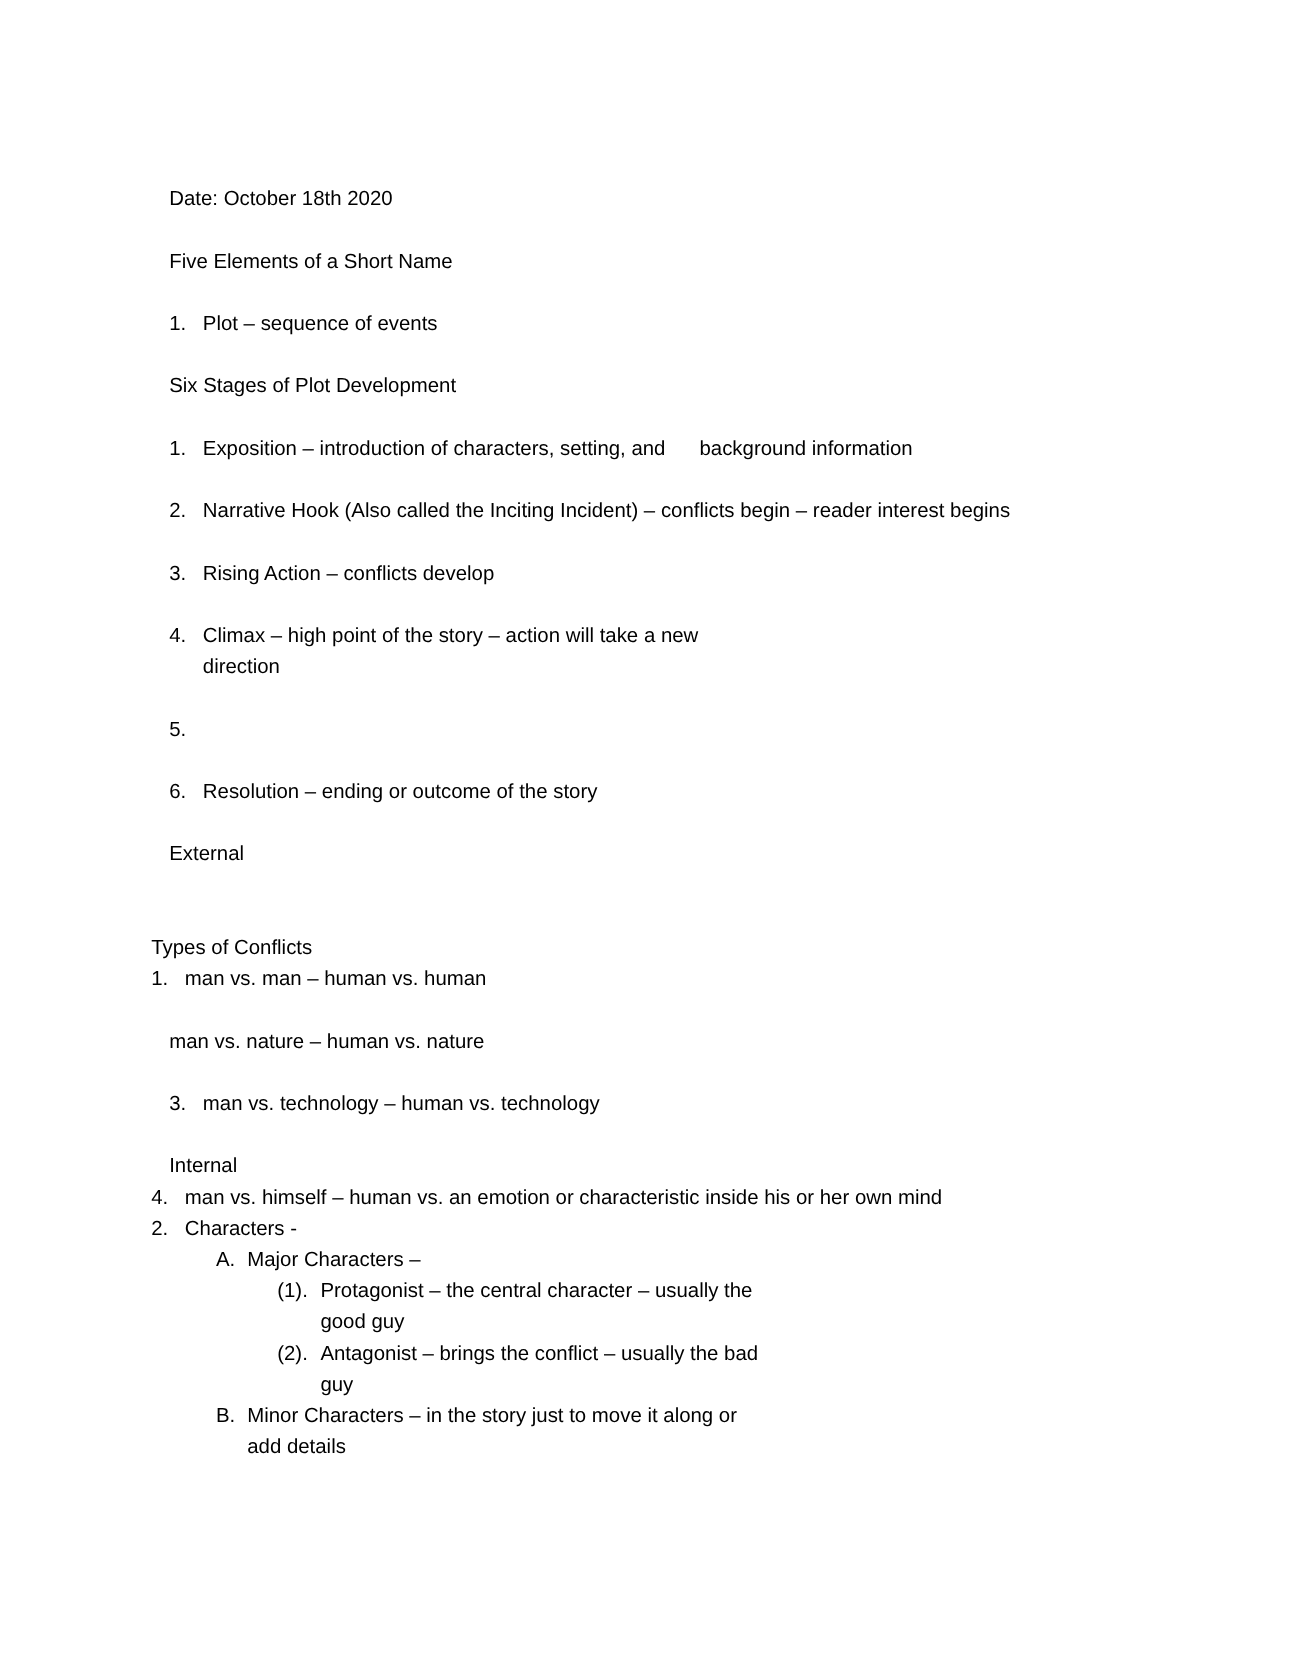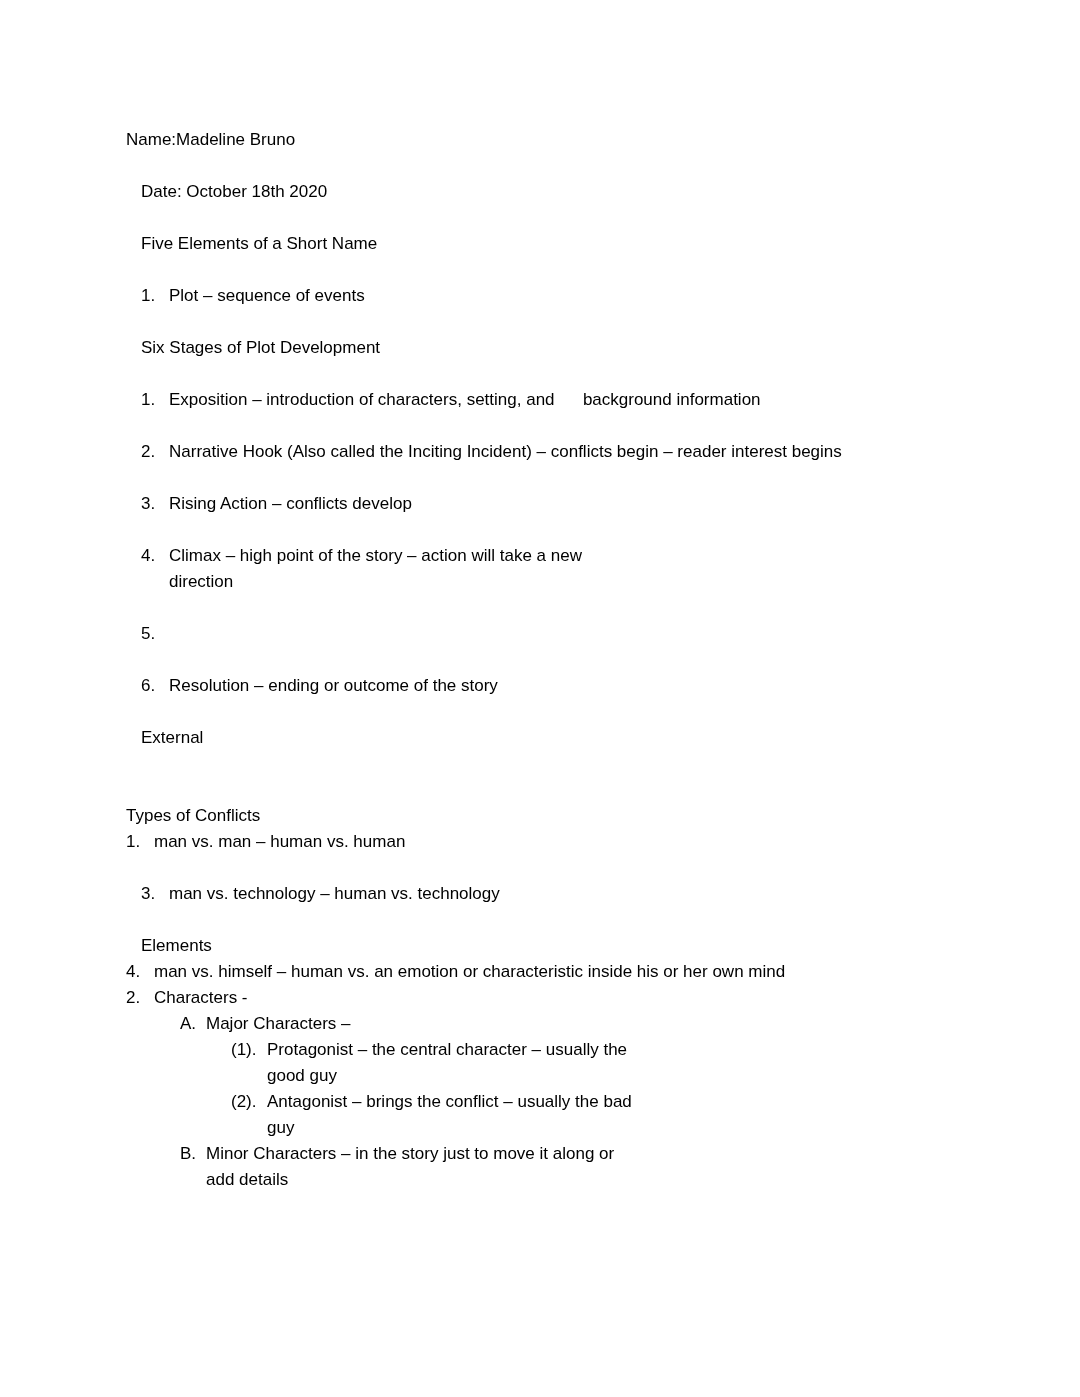--- a/index.html
+++ b/index.html
@@ -44,23 +44,20 @@
   .ind-a .marker { flex: 0 0 26px; }
   
   .ind-1 { margin-left: 105px; }
   .ind-1 .marker { flex: 0 0 36px; }
 </style>
 </head>
 <body>
 
 <div class="page">
 
-  <div class="p">
-    <div class="text">Name:Madeline Bruno</div>
-  </div>
 
   <div class="p gap">
     <div class="text">Date: October 18th 2020</div>
   </div>
 
   <div class="p gap">
     <div class="text">Five Elements of a Short Name</div>
   </div>
 
   <div class="p gap">
@@ -108,28 +105,31 @@
 
   <div class="p gap2">
     <div class="text">Types of Conflicts</div>
   </div>
 
   <div class="p">
     <span class="marker">1.</span>
     <div class="text">man vs. man – human vs. human</div>
   </div>
 
+  <div class="p gap">
+    <div class="text">man vs. nature – human vs. nature</div>
+  </div>
 
   <div class="p gap">
     <span class="marker">3.</span>
     <div class="text">man vs. technology – human vs. technology</div>
   </div>
 
   <div class="p gap">
-    <div class="text">Elements</div>
+    <div class="text">Internal</div>
   </div>
 
   <div class="p">
     <span class="marker">4.</span>
     <div class="text">man vs. himself – human vs. an emotion or characteristic inside his or her own mind</div>
   </div>
 
   <div class="p">
     <span class="marker">2.</span>
     <div class="text">Characters -</div>

